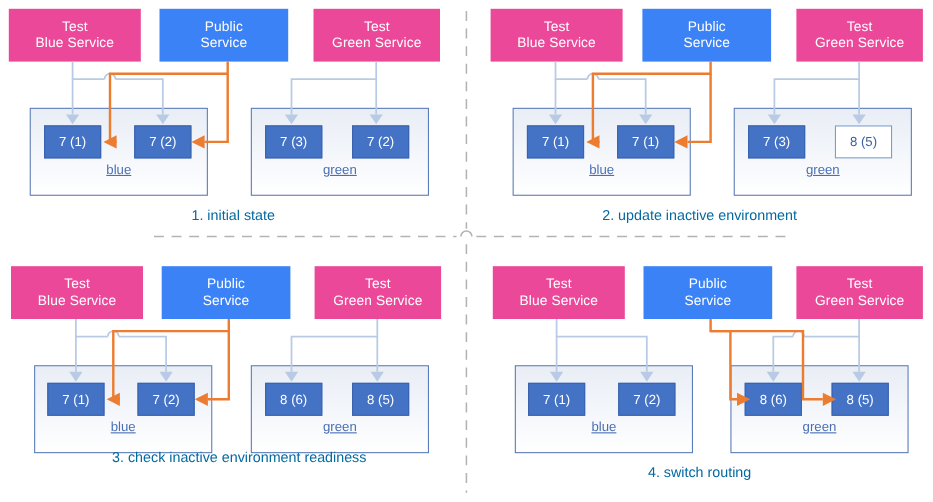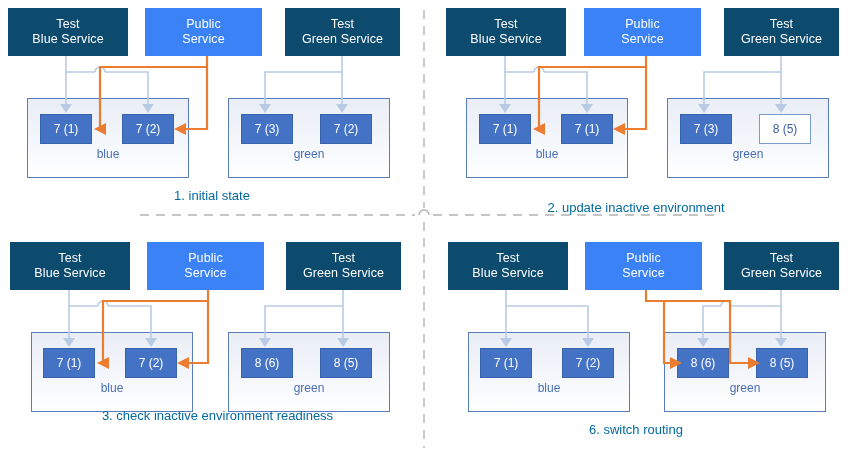--- a/index.html
+++ b/index.html
@@ -5,28 +5,28 @@
   html,body{margin:0;padding:0;background:#ffffff;}
   body{width:848px;height:456px;font-family:"Liberation Sans",sans-serif;overflow:hidden;}
   .stage{position:relative;width:848px;height:456px;}
 
   .panel{position:absolute;width:424px;height:228px;}
 
   
   .svc{position:absolute;display:flex;align-items:center;justify-content:center;
        text-align:center;color:#ffffff;font-size:12.5px;line-height:15px;
        letter-spacing:.1px;}
-  .svc.test{background:#0c4a6e;}
+  .svc.test{background:#ec4899;}
   .svc.public{background:#3b82f6;}
 
   
   .env{position:absolute;border:1px solid #5b7cba;
        background:linear-gradient(to bottom,#e9edf5 0%,#f2f5fa 45%,#ffffff 100%);}
   .env-label{position:absolute;left:0;right:0;text-align:center;
-             color:#4a6fb5;font-size:12px;}
+             color:#4a6fb5;font-size:12px;text-decoration:underline;}
 
   
   .node{position:absolute;display:flex;align-items:center;justify-content:center;
         font-size:12px;color:#ffffff;background:#4472c4;border:1px solid #3a63ae;
         box-sizing:border-box;}
   .node.hollow{background:#ffffff;color:#3b5fa4;border:1px solid #7a9ecb;}
 
   
   .caption{position:absolute;left:0;right:0;text-align:center;
            color:#0369a1;font-size:13px;}
@@ -158,21 +158,21 @@
       <polygon class="lt-head" points="274,104 286,104 280,113"></polygon>
       <polygon class="lt-head" points="351,104 363,104 357,113"></polygon>
       <path class="lt" d="M357,72 L357,104"></path>
 
       <path class="or" d="M222,56 L222,67 L115,67 L115,129 L121,129"></path>
       <polygon class="or-head" points="121,123 121,135 109,129"></polygon>
       <path class="or" d="M222,67 L222,129 L201,129"></path>
       <polygon class="or-head" points="201,123 201,135 189,129"></polygon>
     </svg>
 
-    <div class="caption" style="top:188px;margin-top:12px;">2. update inactive environment</div>
+    <div class="caption" style="top:188px;">2. update inactive environment</div>
   </div>
 
   <div class="panel" style="left:0px;top:228px;">
     <div class="svc test" style="left:10px;top:14px;width:120px;height:48px;">
       <div>
         <div>Test</div>
         <div>Blue Service</div>
       </div>
     </div>
     <div class="svc public" style="left:147px;top:14px;width:117px;height:48px;">
@@ -280,21 +280,21 @@
       <path class="lt" d="M357,78 L357,110"></path>
       <polygon class="lt-head" points="273,110 285,110 279,119"></polygon>
       <polygon class="lt-head" points="351,110 363,110 357,119"></polygon>
 
       <path class="or" d="M222,62 L222,73 L240,73 L240,135 L246,135"></path>
       <polygon class="or-head" points="246,129 246,141 258,135"></polygon>
       <path class="or" d="M222,73 L306,73 L306,135 L324,135"></path>
       <polygon class="or-head" points="324,129 324,141 336,135"></polygon>
     </svg>
 
-    <div class="caption" style="top:194px;">6. switch routing</div>
+    <div class="caption" style="top:194px;">4. switch routing</div>
   </div>
 
   <svg class="dividers" viewBox="0 0 848 456">
     <path class="dash" d="M140,215 L415,215"></path>
     <path class="dash" d="M433,215 L720,215"></path>
     <path class="dash" d="M424,10 L424,208"></path>
     <path class="dashplain" d="M419,215 a5,5 0 0 1 10,0"></path>
     <path class="dash" d="M424,222 L424,448"></path>
   </svg>
 

